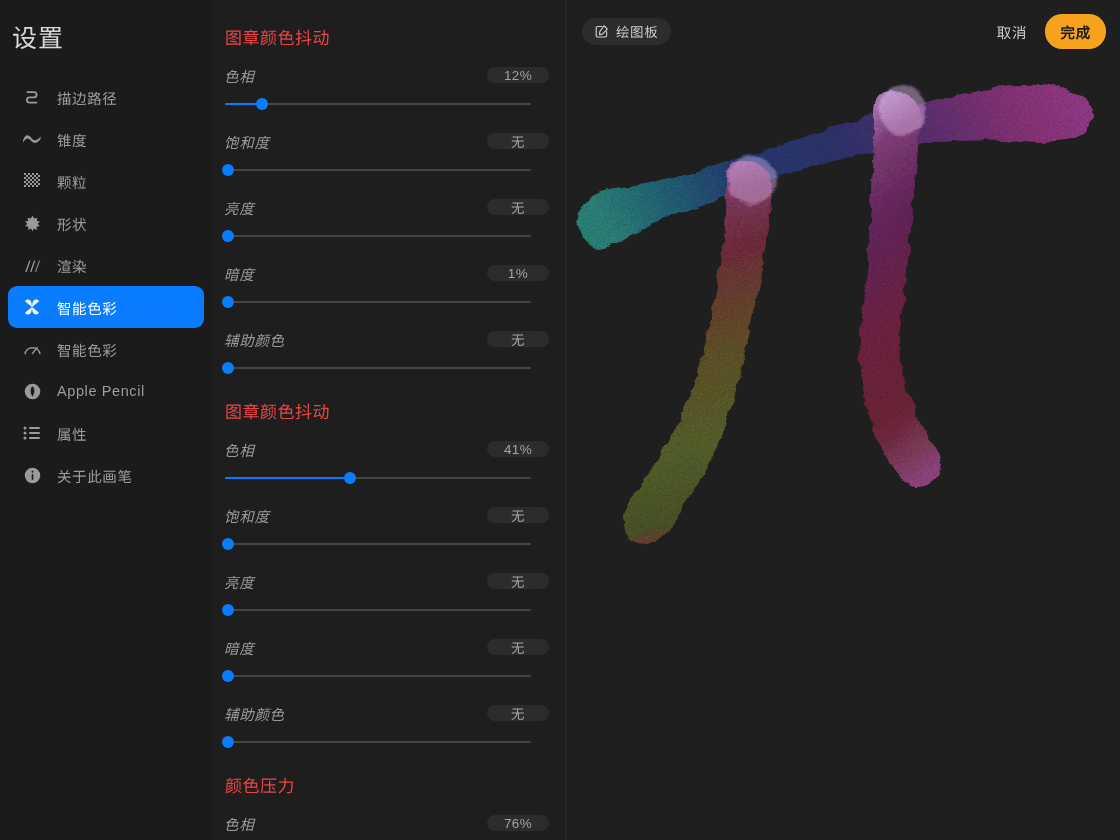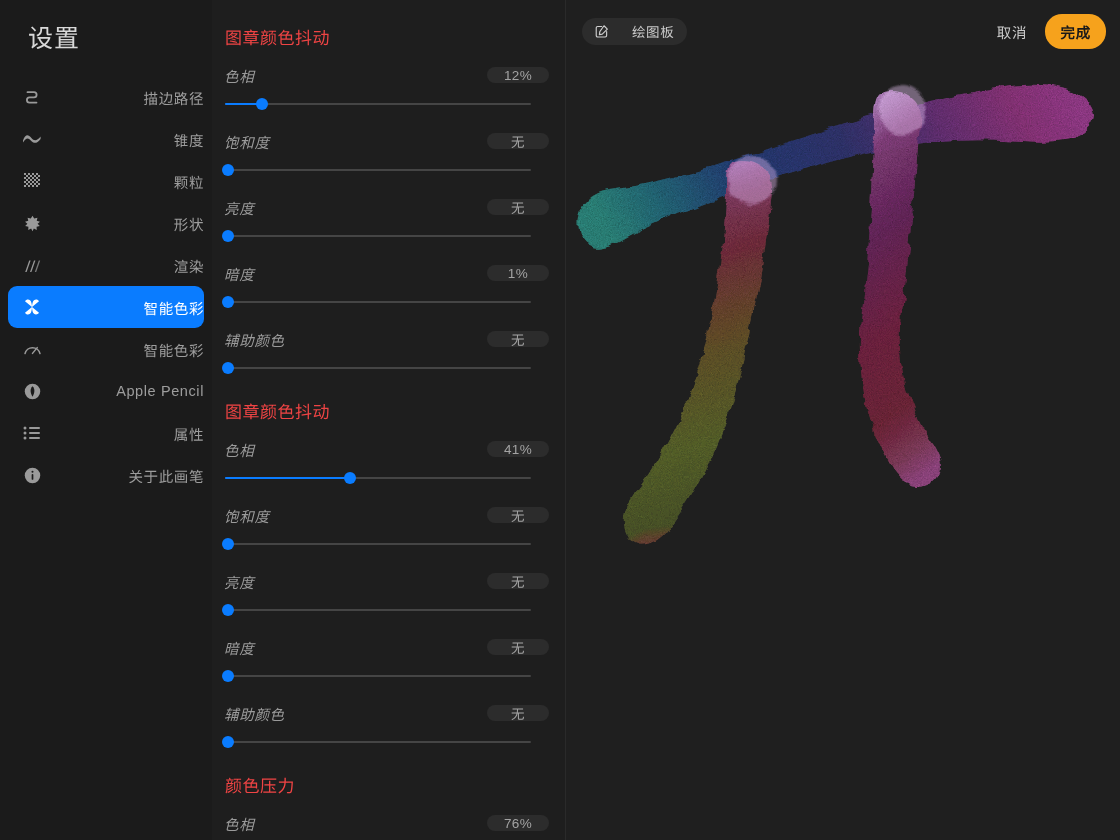--- a/index.html
+++ b/index.html
@@ -23,35 +23,34 @@
     width: 212px; height: 840px;
     background: #1b1b1b;
     flex: 0 0 212px;
     position: relative;
     padding-top: 18px;
   }
   .sidebar-title {
     font-size: 25px;
     color: #d8d8d8;
     font-weight: 400;
-    padding-left: 28px;
+    padding-left: 12px;
     margin-bottom: 22px;
     letter-spacing: 1px;
   }
   .nav-list { display: flex; flex-direction: column; }
   .nav-item {
     height: 42px;
     margin: 0 8px;
     border-radius: 9px;
     display: flex;
     align-items: center;
     padding-left: 11px;
     cursor: default;
     user-select: none;
-    justify-content: space-between;
   }
   .nav-item.active { background: #0a7cff; }
   .nav-icon {
     width: 26px; height: 22px;
     display: flex; align-items: center; justify-content: center;
     margin-right: 12px;
     flex: 0 0 26px;
     color: #9a9a9a;
   }
   .nav-item.active .nav-icon { color: #ffffff; }
@@ -156,21 +155,21 @@
     top: 0; left: 0; right: 0;
     height: 62px;
     display: flex;
     align-items: center;
     padding: 0 14px 0 16px;
   }
   .chip {
     height: 27px;
     display: inline-flex;
     align-items: center;
-    gap: 23px;
+    gap: 7px;
     padding: 0 13px;
     border-radius: 14px;
     background: #2c2c2c;
     color: #cacaca;
     font-size: 13.5px;
     letter-spacing: 0.6px;
     cursor: default;
   }
   .chip .chip-ico { display: flex; color: #cfcfcf; }
   .toolbar-spacer { flex: 1 1 auto; }

